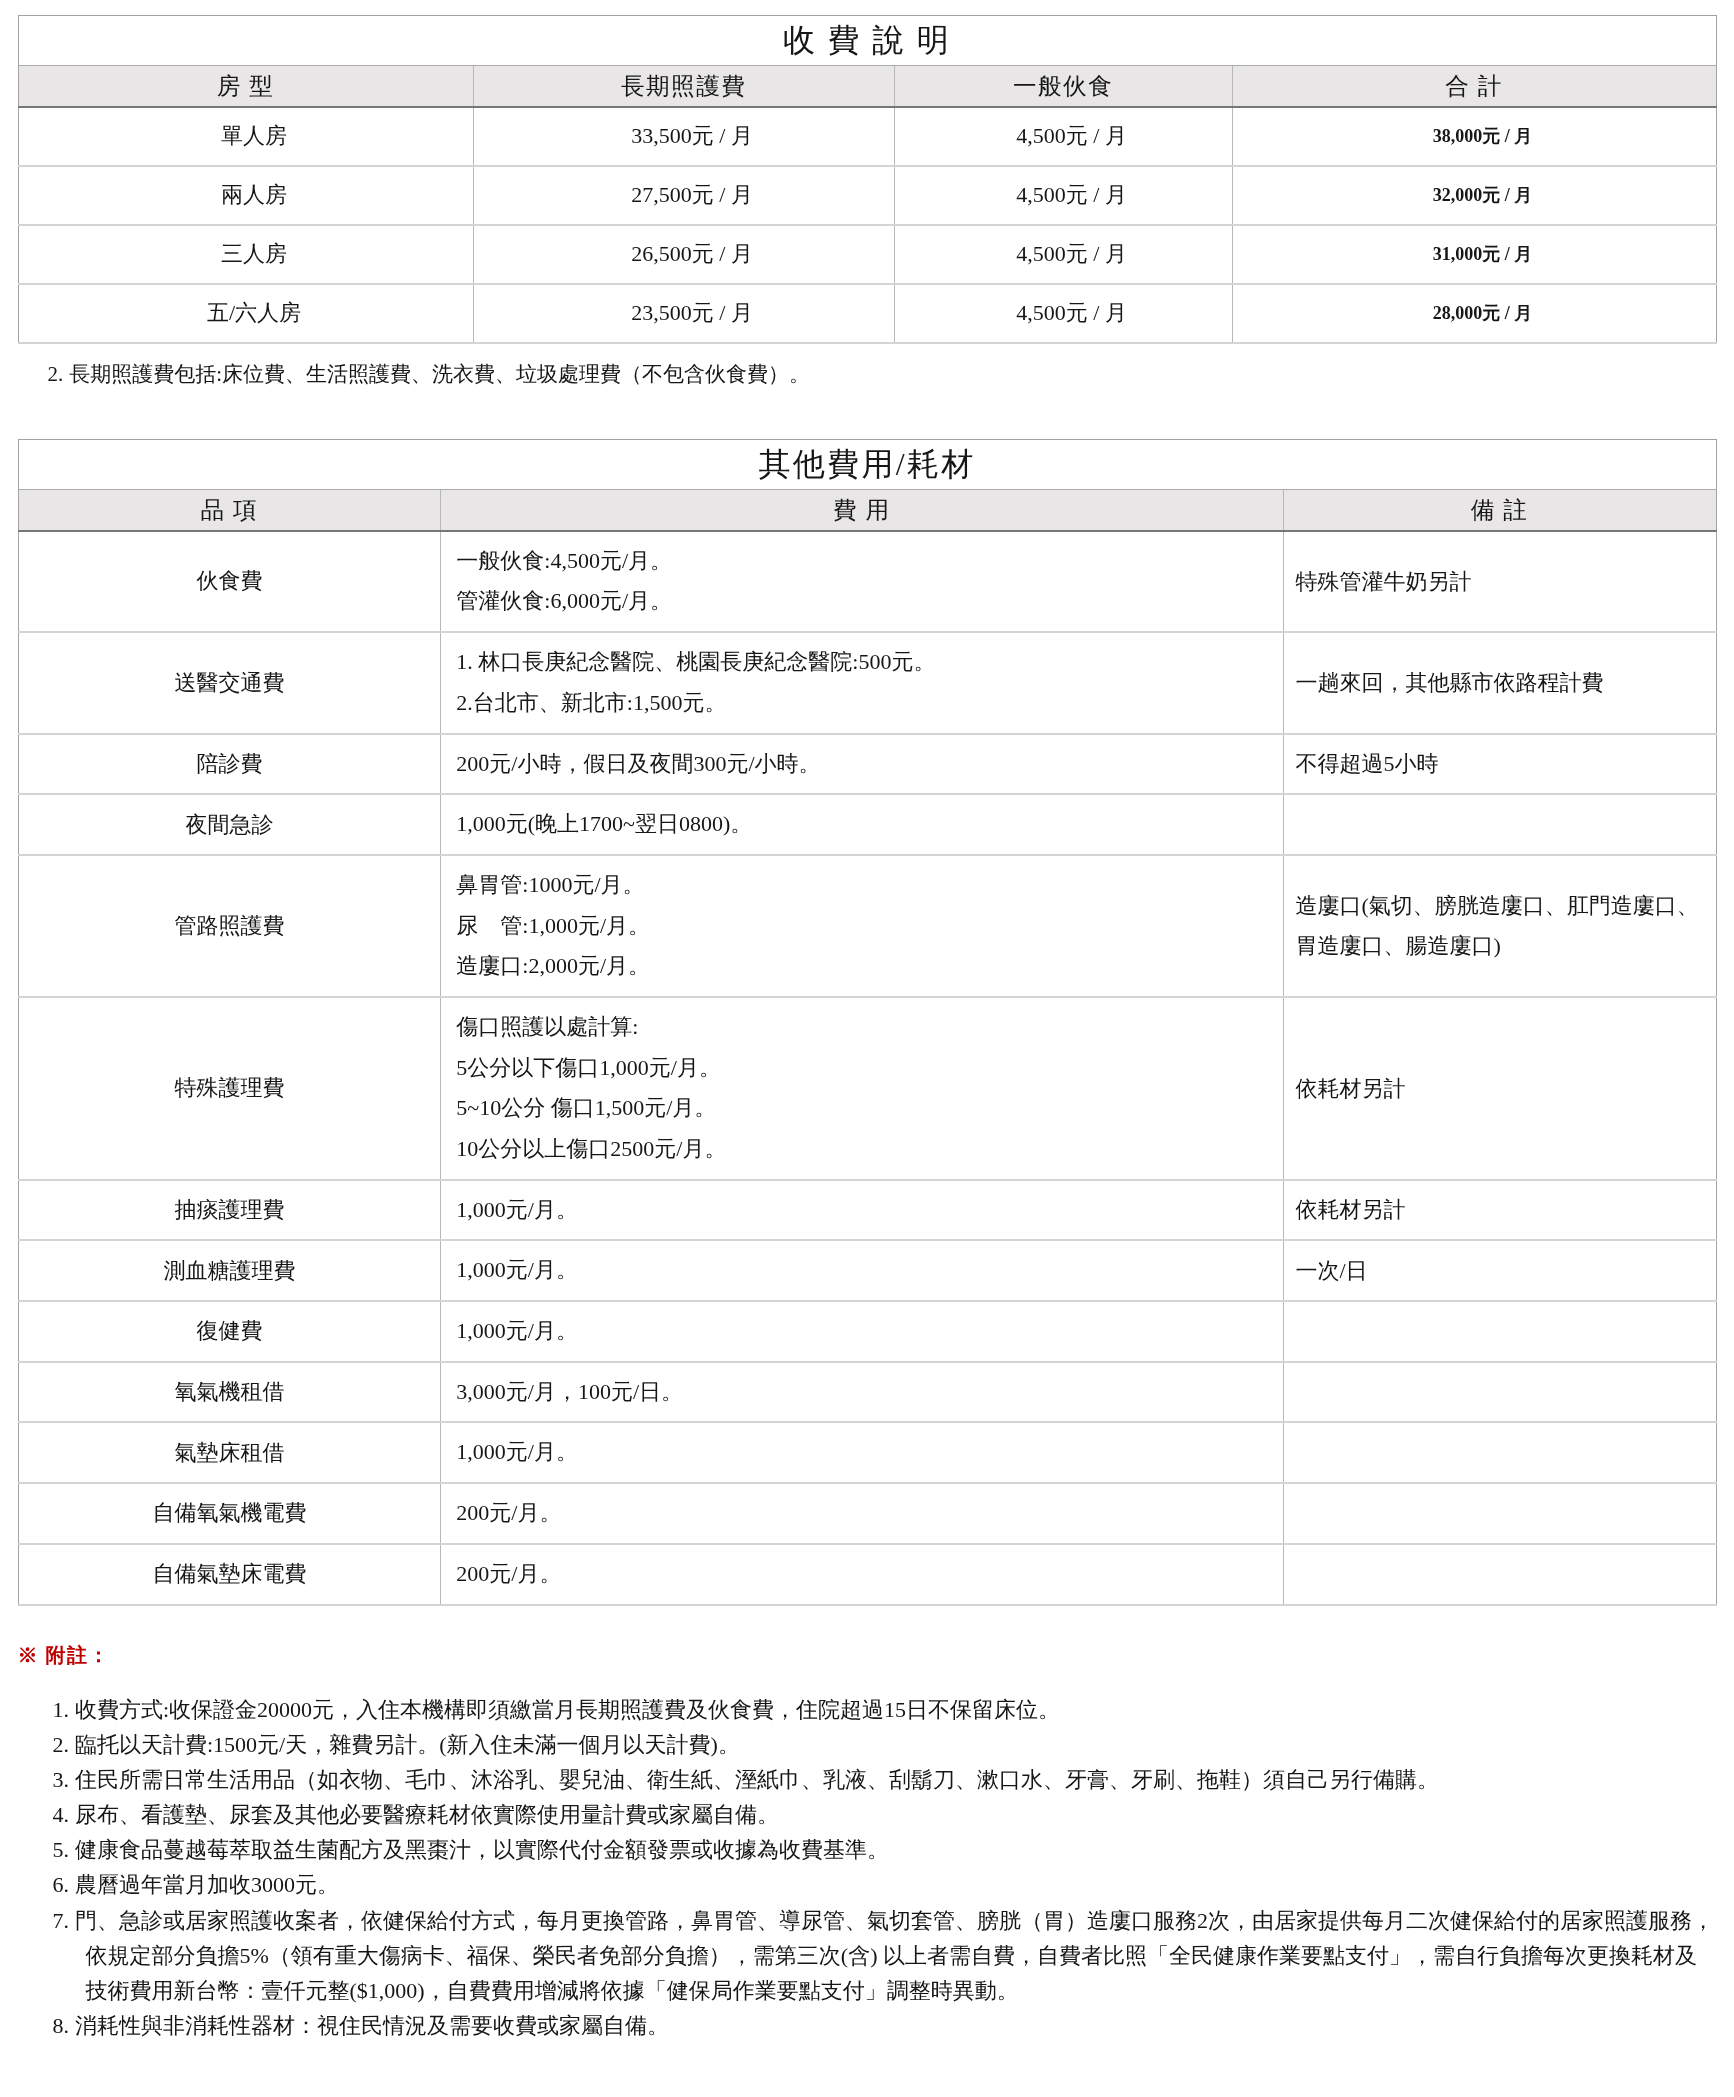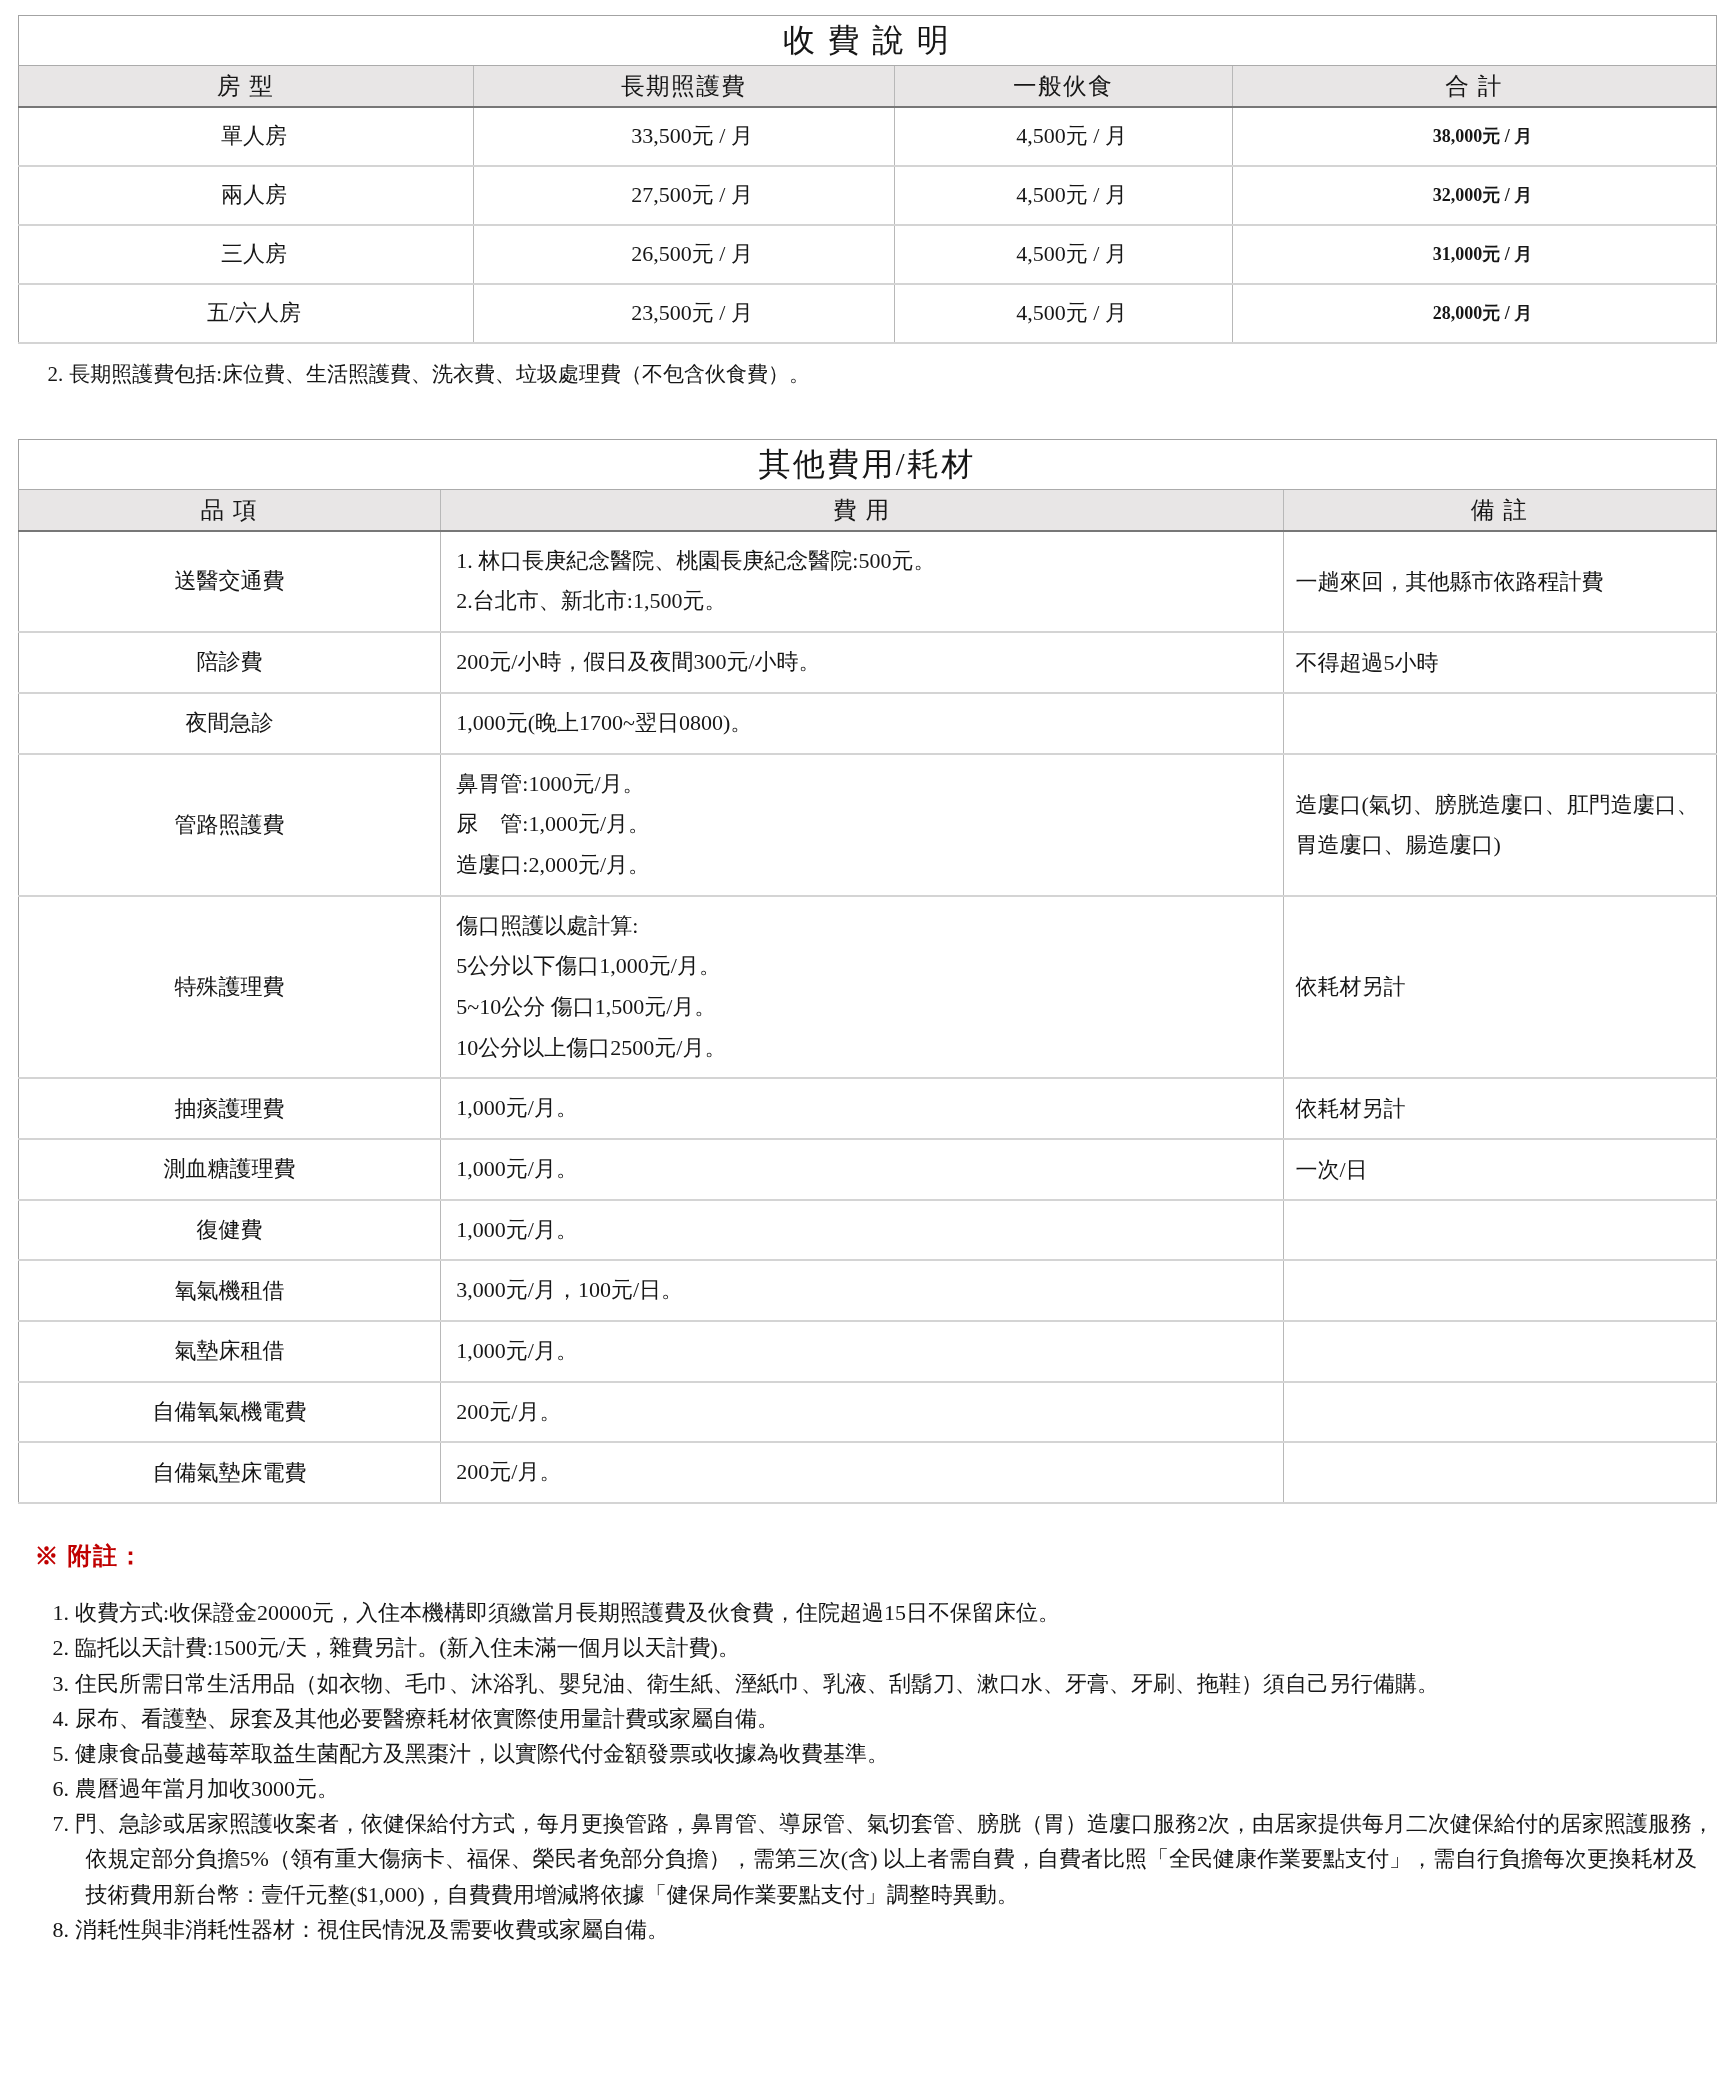--- a/index.html
+++ b/index.html
@@ -49,24 +49,24 @@
   .t2 td.note { text-align: left; padding: 9px 12px; line-height: 1.8; }
 
   .footnotes { margin: 12px 0 0 30px; font-size: 21px; }
   .fn { line-height: 1.75; }
   .fn .num { margin-right: 6px; }
 
   .gap-between-tables { height: 47px; }
 
   .remarks { margin-top: 36px; }
   .remarks-label {
-    font-size: 24px;
+    font-size: 20px;
     font-weight: bold;
     color: #c00000;
-    margin-left: 17px;
+    margin-left: 0;
     letter-spacing: 1.5px;
   }
   .remarks-list { margin: 23px 0 0 35px; font-size: 22px; }
   .remark {
     line-height: 1.6;
     padding-left: 33px;
     text-indent: -33px;
   }
   .remark .num { margin-right: 6px; }
 </style>
@@ -136,20 +136,28 @@
     <tbody>
       <tr class="title-row">
         <td colspan="3">其他費用/耗材</td>
       </tr>
       <tr class="head">
         <td>品 項</td>
         <td>費 用</td>
         <td>備 註</td>
       </tr>
 
+      <tr class="data" style="height:100px">
+        <td class="item">伙食費</td>
+        <td class="fee">
+          <div>一般伙食:4,500元/月。</div>
+          <div>管灌伙食:6,000元/月。</div>
+        </td>
+        <td class="note">特殊管灌牛奶另計</td>
+      </tr>
 
       <tr class="data" style="height:93px">
         <td class="item">送醫交通費</td>
         <td class="fee">
           <div>1. 林口長庚紀念醫院、桃園長庚紀念醫院:500元。</div>
           <div>2.台北市、新北市:1,500元。</div>
         </td>
         <td class="note">一趟來回，其他縣市依路程計費</td>
       </tr>
 

